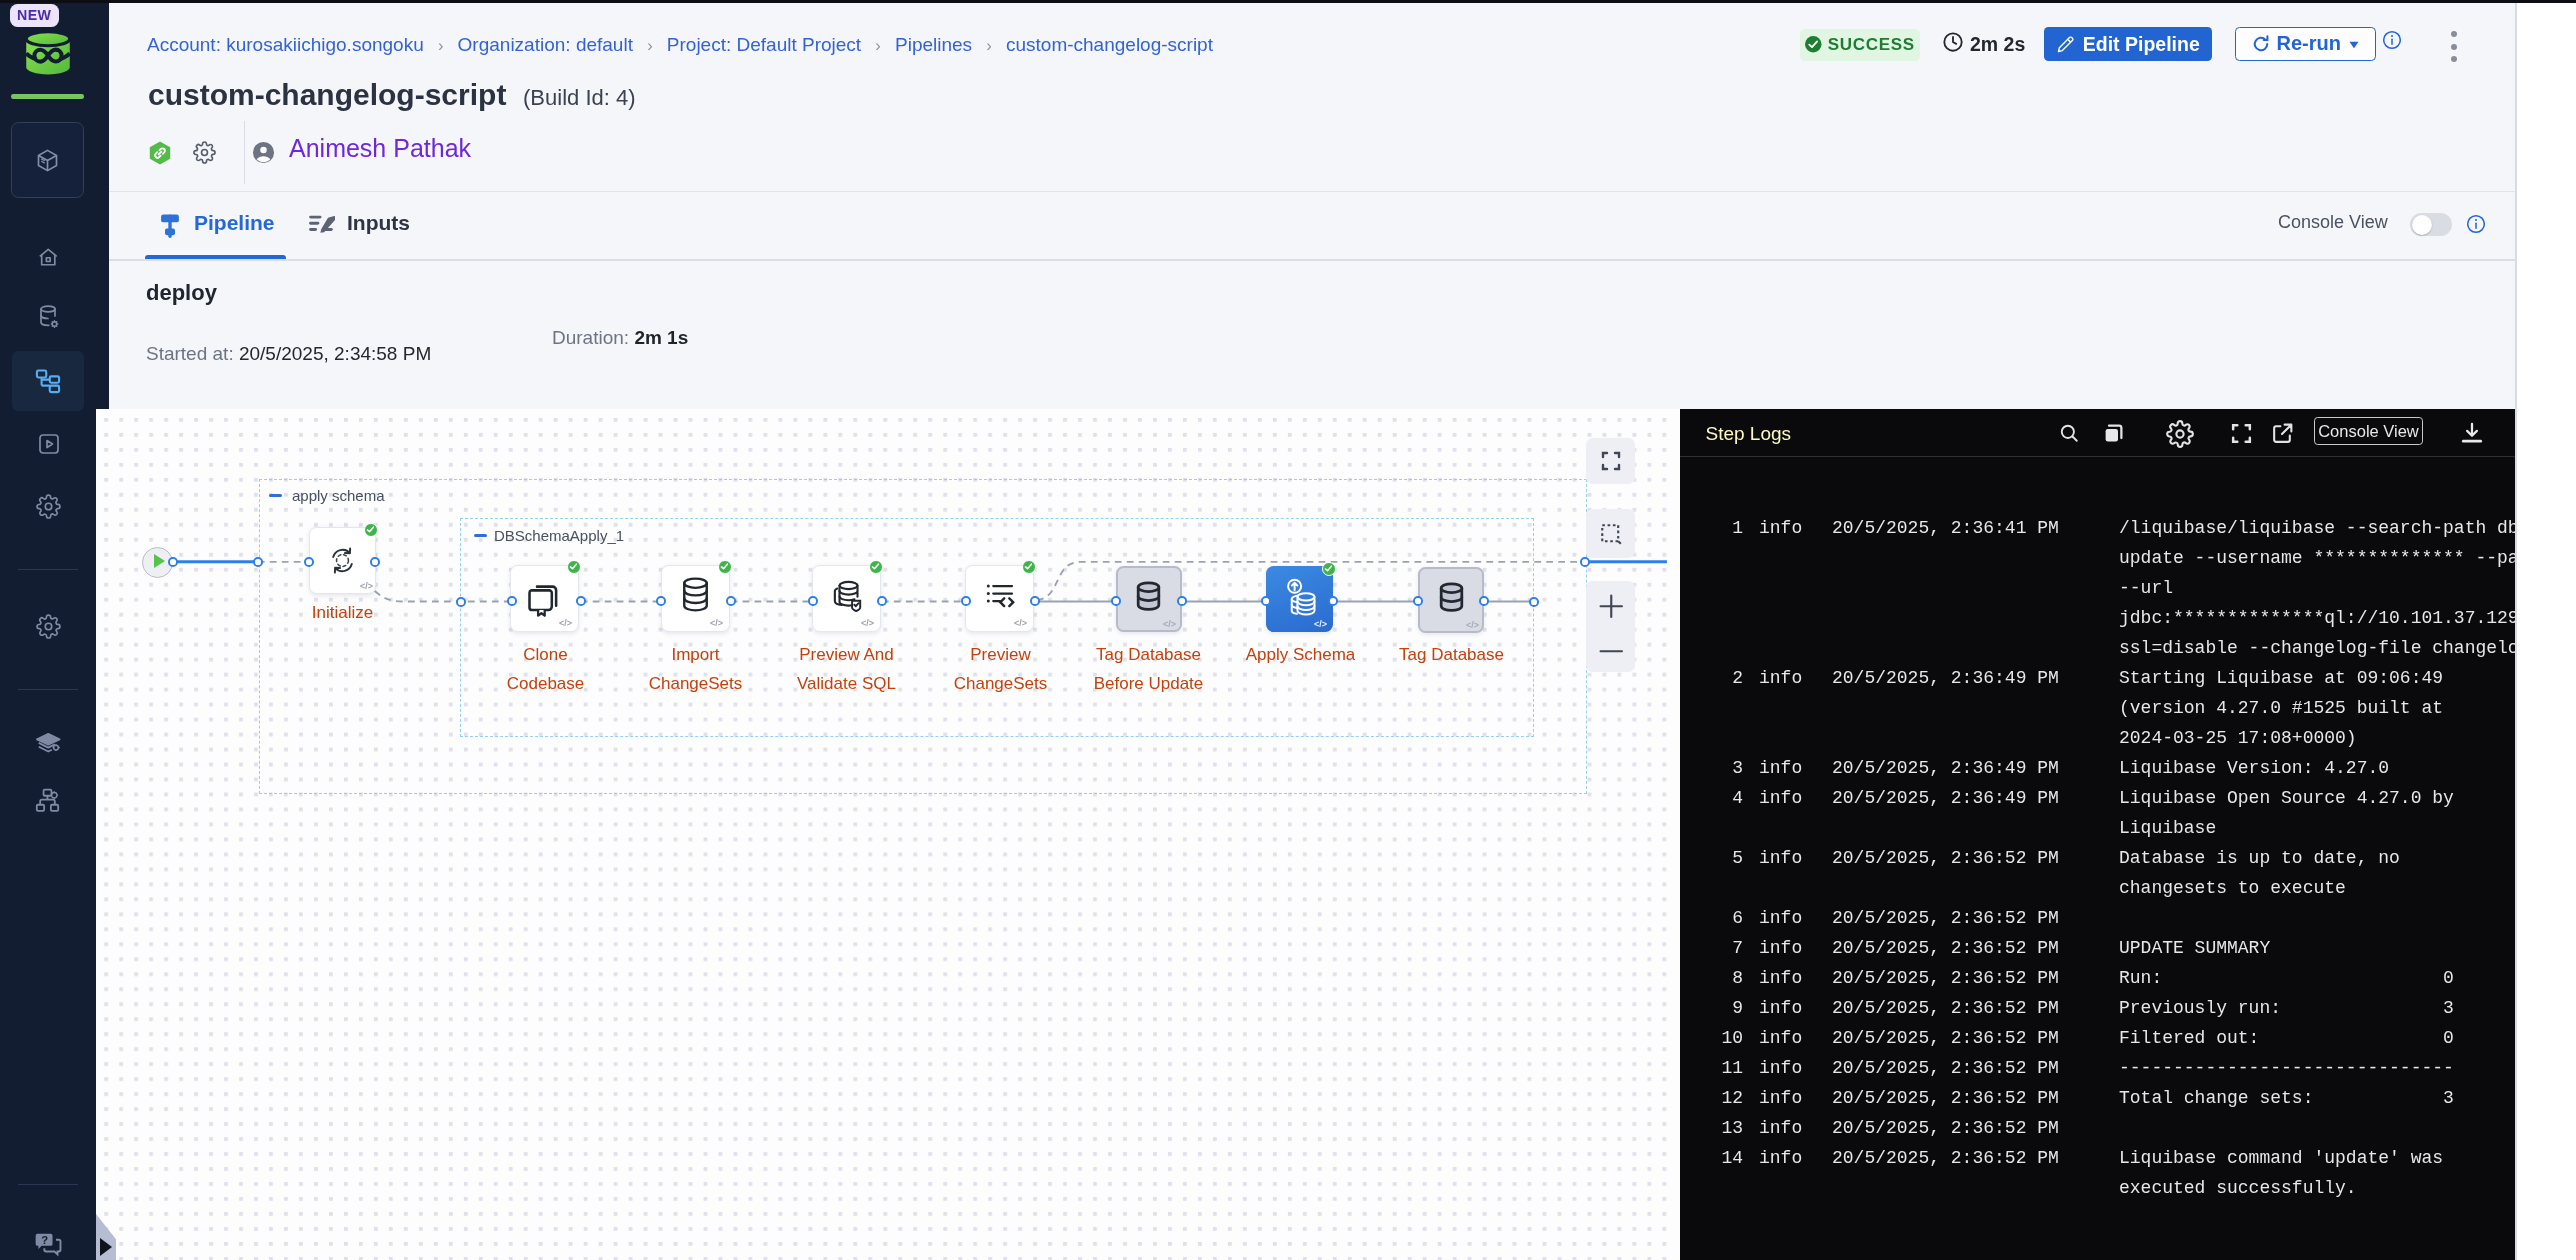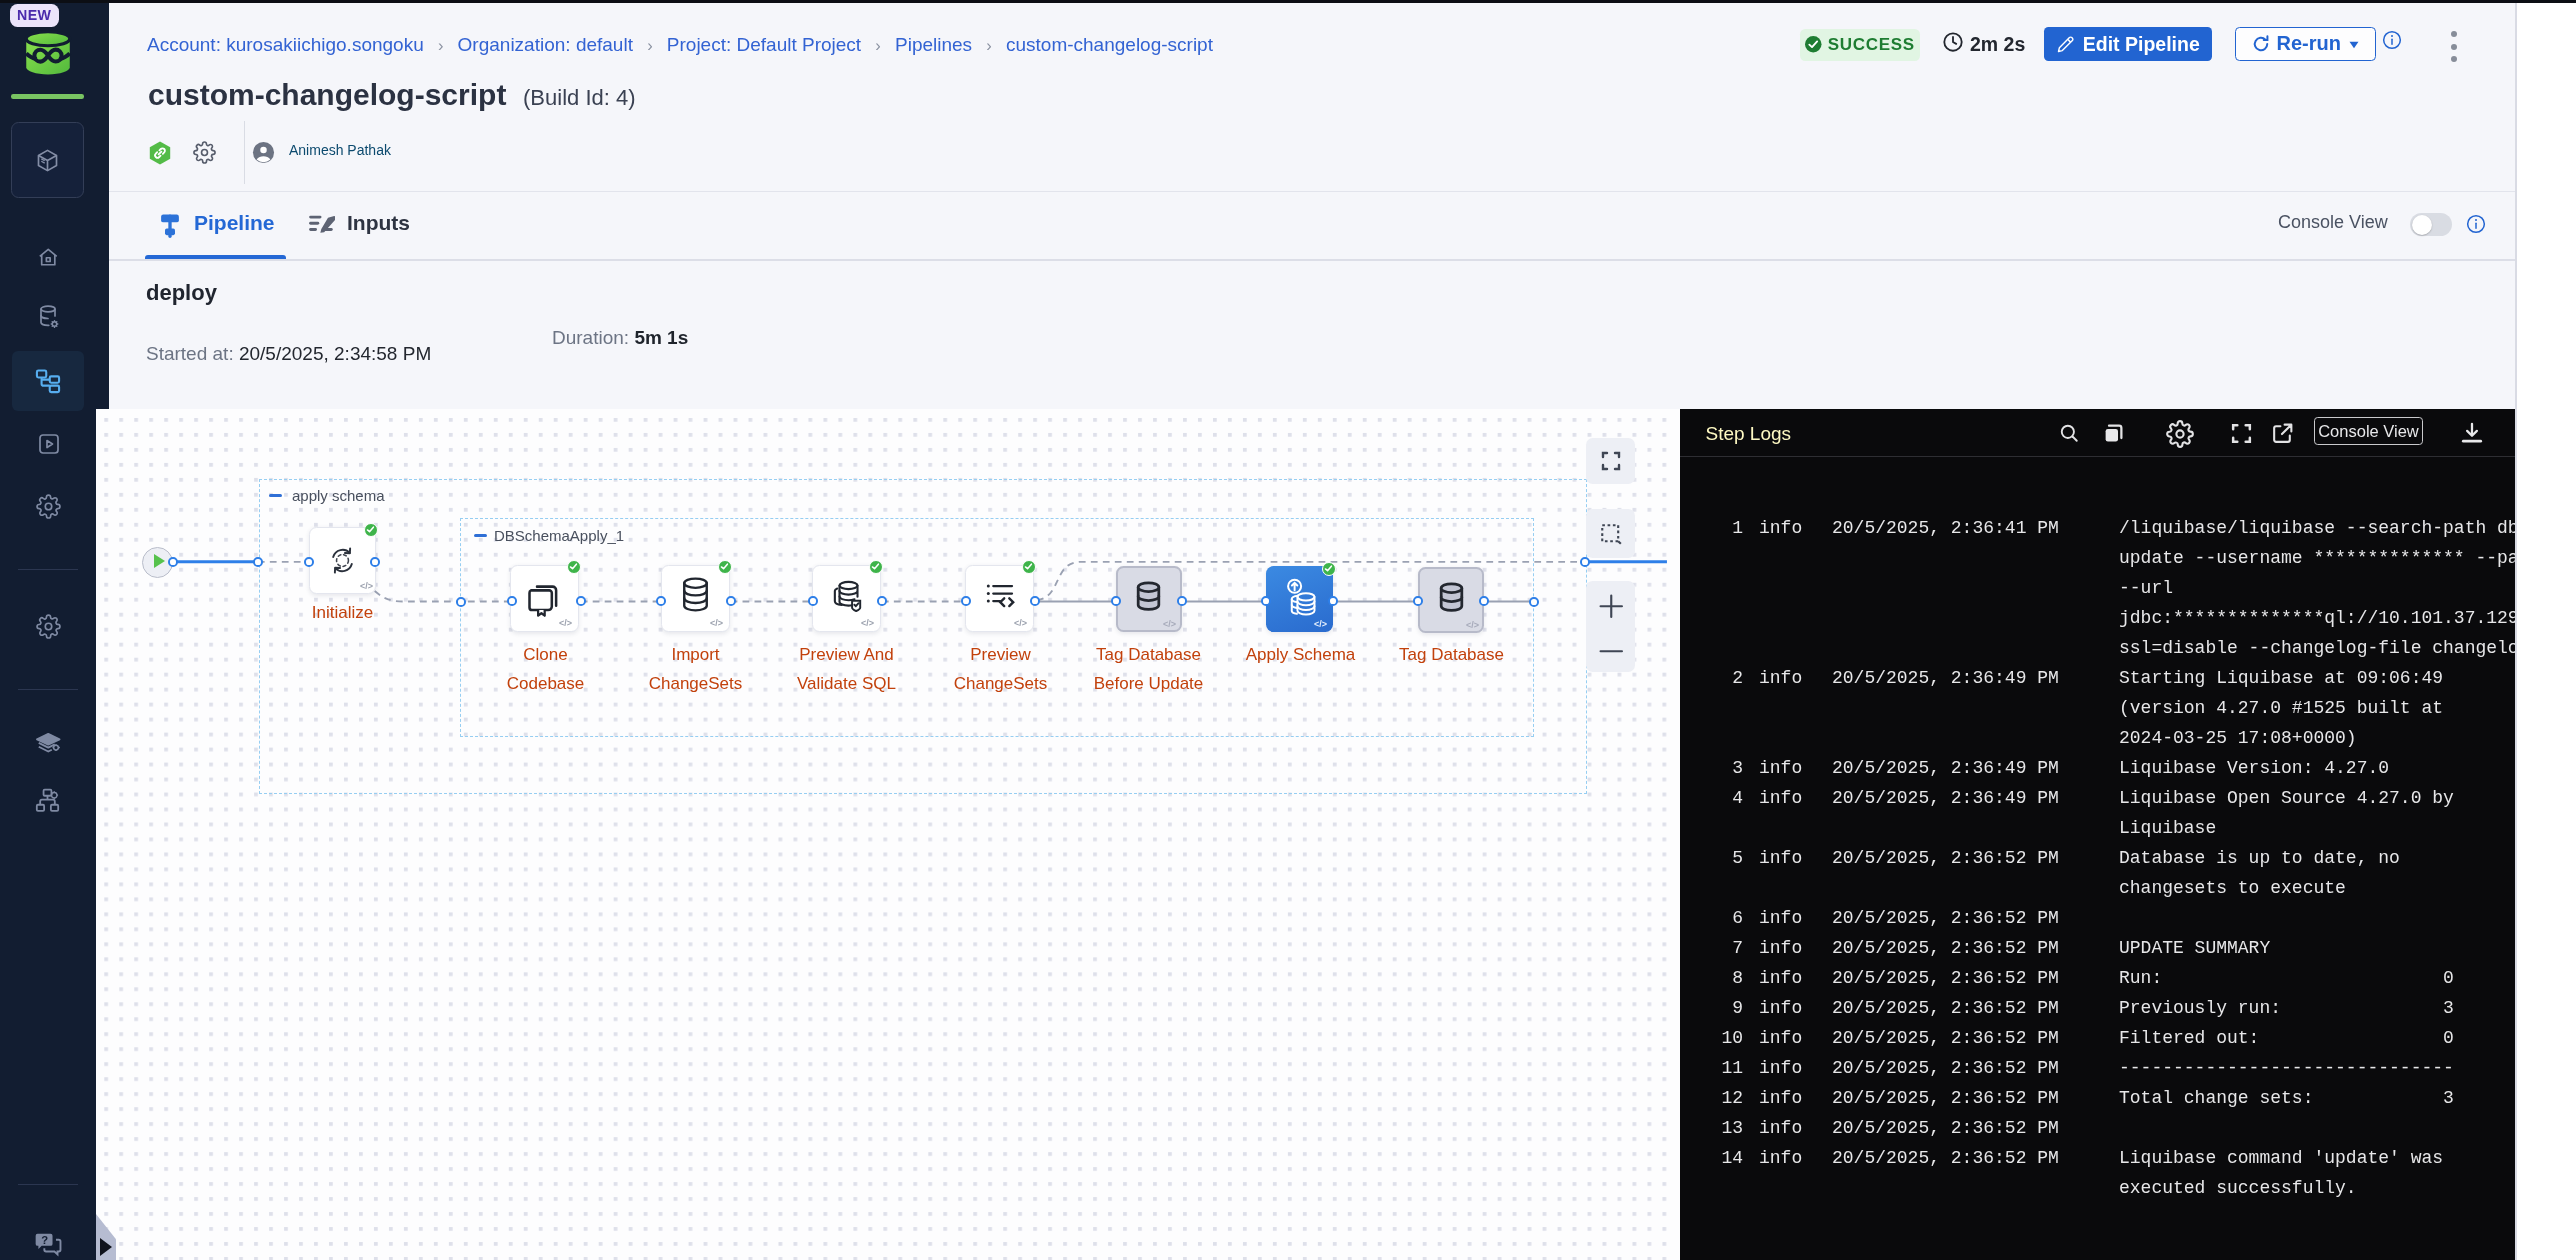--- a/index.html
+++ b/index.html
@@ -170,21 +170,21 @@
 <svg class="abs gearsvg" style="left:193px;top:141px" width="23" height="23" viewBox="0 0 24 24" fill="none" stroke="#565c6b" stroke-width="1.7">
   <circle cx="12" cy="12" r="3.1"></circle>
   <path d="M19.4 15a1.65 1.65 0 0 0 .33 1.82l.06.06a2 2 0 1 1-2.83 2.83l-.06-.06a1.65 1.65 0 0 0-1.82-.33 1.65 1.65 0 0 0-1 1.51V21a2 2 0 1 1-4 0v-.09A1.65 1.65 0 0 0 9 19.4a1.65 1.65 0 0 0-1.82.33l-.06.06a2 2 0 1 1-2.83-2.83l.06-.06a1.65 1.65 0 0 0 .33-1.82 1.65 1.65 0 0 0-1.51-1H3a2 2 0 1 1 0-4h.09A1.65 1.65 0 0 0 4.6 9a1.65 1.65 0 0 0-.33-1.82l-.06-.06a2 2 0 1 1 2.83-2.83l.06.06a1.65 1.65 0 0 0 1.82.33H9a1.65 1.65 0 0 0 1-1.51V3a2 2 0 1 1 4 0v.09a1.65 1.65 0 0 0 1 1.51 1.65 1.65 0 0 0 1.82-.33l.06-.06a2 2 0 1 1 2.83 2.83l-.06.06a1.65 1.65 0 0 0-.33 1.82V9a1.65 1.65 0 0 0 1.51 1H21a2 2 0 1 1 0 4h-.09a1.65 1.65 0 0 0-1.51 1z"></path>
 </svg>
 <div class="abs" style="left:244px;top:121px;width:0;height:63px;border-left:1.5px solid #d9dce4"></div>
 <svg class="abs" style="left:252px;top:141px" width="23" height="23" viewBox="0 0 24 24">
   <circle cx="12" cy="12" r="11" fill="#6c7382"></circle>
   <circle cx="12" cy="9.5" r="3.4" fill="#fff"></circle>
   <path d="M4.8 19.4 a9 9 0 0 1 14.4 0 a11 11 0 0 1 -14.4 0" fill="#fff"></path>
 </svg>
-<div class="abs" style="left:289px;top:142px;font-size:14px;color:#0c4a6e">Animesh Pathak</div>
+<div class="abs" style="left:289px;top:134px;font-size:25px;color:#6d28d9">Animesh Pathak</div>
 
 <div class="abs" id="successbadge"><svg style="vertical-align:-3px;margin-right:6px" width="16.5" height="16.5" viewBox="0 0 16 16">
       <circle cx="8" cy="8" r="8" fill="#1e7d32"></circle>
       <path d="M4.2 8.4 L6.8 10.8 L11.8 5.2" stroke="#fff" stroke-width="1.8" fill="none" stroke-linecap="round" stroke-linejoin="round"></path>
     </svg>SUCCESS</div>
 <svg class="abs" style="left:1942px;top:31px" width="22" height="22" viewBox="0 0 24 24" fill="none" stroke="#23272f" stroke-width="2">
     <circle cx="12" cy="12" r="9.5"></circle>
     <path d="M12 6.5 V12 l3.5 2" stroke-linecap="round"></path>
   </svg>
 <div class="abs" id="dur2m2s">2m 2s</div>
@@ -234,21 +234,21 @@
     <div></div>
   </div>
 <svg class="abs" style="left:2466px;top:214px" width="20" height="20" viewBox="0 0 24 24" fill="none" stroke="#2264d1" stroke-width="1.8">
     <circle cx="12" cy="12" r="10"></circle>
     <path d="M12 11 v6" stroke-linecap="round"></path>
     <circle cx="12" cy="7.2" r="1.2" fill="#2264d1" stroke="none"></circle>
   </svg>
 
 <div class="abs" id="deploy">deploy</div>
 <div class="abs" id="startrow">Started at: <b>20/5/2025, 2:34:58 PM</b></div>
-<div class="abs" id="durrow">Duration: <span class="bb" style="font-weight:bold;color:#1f242c">5m 1s</span></div>
+<div class="abs" id="durrow">Duration: <span class="bb" style="font-weight:bold;color:#1f242c">2m 1s</span></div>
 
 <div class="abs" id="canvas">
   <svg width="1571" height="851" style="position:absolute;left:0;top:0" viewBox="0 0 2097 1136">
     <defs>
         <pattern id="dg" width="20" height="20" patternUnits="userSpaceOnUse" x="11" y="12">
       <rect x="0" y="0" width="5" height="5" fill="#dee0ea"></rect>
     </pattern>
       </defs>
     <rect width="2097" height="1136" fill="url(#dg)"></rect>
   </svg>

